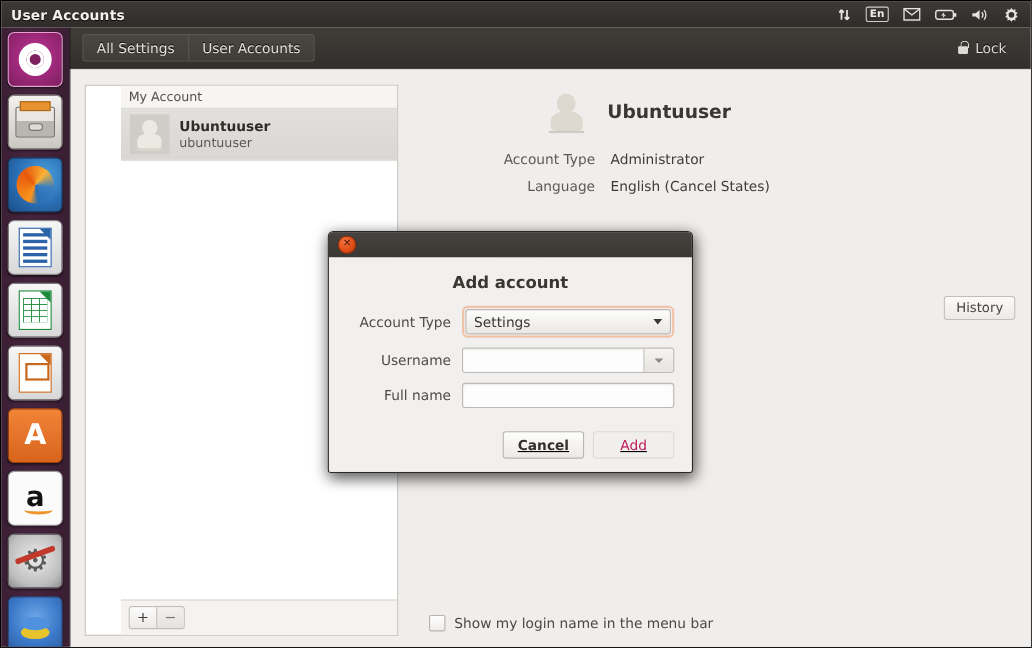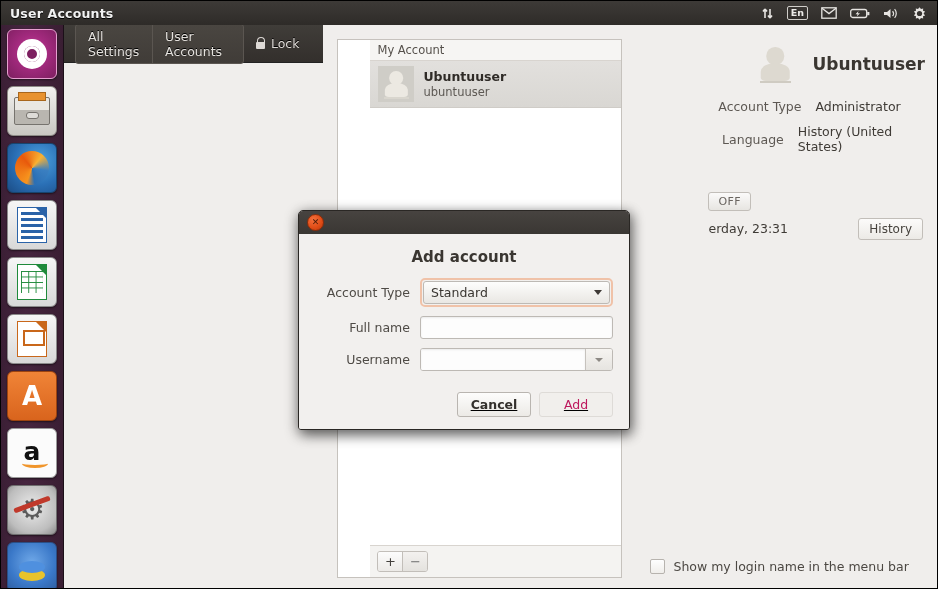--- a/index.html
+++ b/index.html
@@ -178,21 +178,21 @@
   .ic-disc .d { width:26px;height:12px;border-radius:50%;background:#4f90df;box-shadow:0 8px 0 #e8c32b;}
 
   
   #window {
     position: absolute;
     left: 62px; top: 24px;
     width: 876px; height: 565px;
     background: #f0eeec;
     z-index: 10;
     display: flex;
-    flex-direction: row;
+    flex-direction: column;
   }
   #toolbar {
     height: 38px;
     background: linear-gradient(to bottom, #403d39, #332f2c);
     display: flex;
     align-items: center;
     padding: 0 12px;
     box-sizing: border-box;
     border-bottom: 1px solid #222;
   }
@@ -361,21 +361,21 @@
     border-radius: 3px;
     background: linear-gradient(to bottom,#fbfafa,#e7e5e1);
     font-size: 11px;
     color: #6a6560;
     padding: 2px 9px;
     letter-spacing: 0.4px;
   }
   #history-btn {
     position: absolute;
     right: 2px;
-    top: 179px;
+    top: 192px;
     border: 1px solid #c2beb9;
     border-radius: 3px;
     background: linear-gradient(to bottom,#fcfbfa,#eceae6);
     font-size: 12px;
     color: #47433e;
     padding: 3px 10px;
   }
   #login-name-row {
     position: absolute;
     left: 10px;
@@ -698,21 +698,21 @@
           <div id="detail-name">Ubuntuuser</div>
         </div>
 
         <div class="field-row">
           <div class="field-label">Account Type</div>
           <div class="field-value">Administrator</div>
         </div>
 
         <div class="field-row">
           <div class="field-label">Language</div>
-          <div class="field-value">History (United States)</div>
+          <div class="field-value">English (Cancel States)</div>
         </div>
 
         <div class="field-row" style="height:14px;margin-bottom:14px;"></div>
 
         <div class="field-row" style="padding-left:68px;">
           <div class="switch-off">OFF</div>
         </div>
 
         <div class="field-row" style="padding-left:68px;">
           <div class="field-value">erday, 23:31</div>
@@ -734,46 +734,46 @@
       <div id="dialog-close">✕</div>
     </div>
     <div id="dialog-body">
       <div id="dialog-title">Add account</div>
 
       <div class="drow">
         <div class="dlabel">Account Type</div>
         <div class="dfield">
           <div class="combo-focus">
             <div class="combo">
-              <span>Standard</span>
+              <span>Settings</span>
               <span class="caret"></span>
             </div>
           </div>
-        </div>
-      </div>
-
-      <div class="drow">
-        <div class="dlabel">Full name</div>
-        <div class="dfield">
-          <div class="entry"></div>
         </div>
       </div>
 
       <div class="drow">
         <div class="dlabel">Username</div>
         <div class="dfield">
           <div class="combo-entry">
             <div class="ce-input"></div>
             <div class="ce-btn">
               <span class="caret-sm"></span>
             </div>
           </div>
         </div>
       </div>
 
+      <div class="drow">
+        <div class="dlabel">Full name</div>
+        <div class="dfield">
+          <div class="entry"></div>
+        </div>
+      </div>
+
       <div id="dialog-actions">
         <div class="dbtn dbtn-normal">Cancel</div>
         <div class="dbtn dbtn-disabled">Add</div>
       </div>
     </div>
   </div>
 
 </div>
 
 </body></html>

